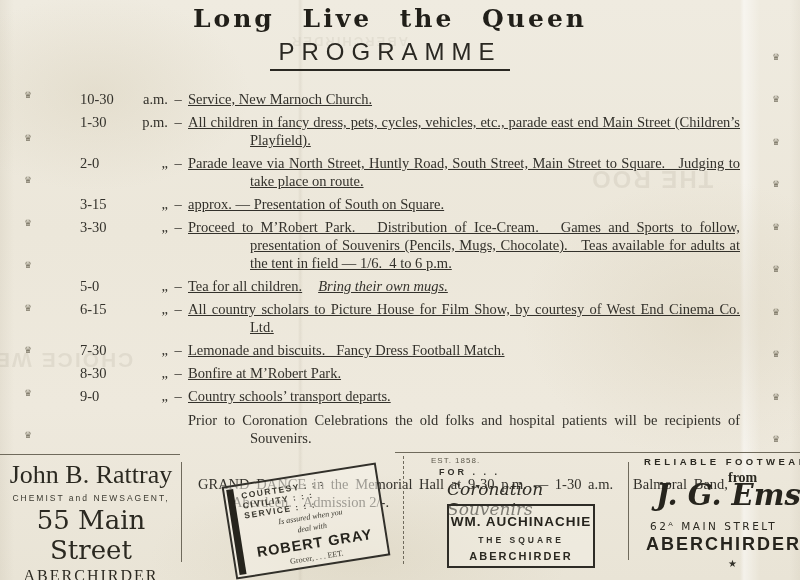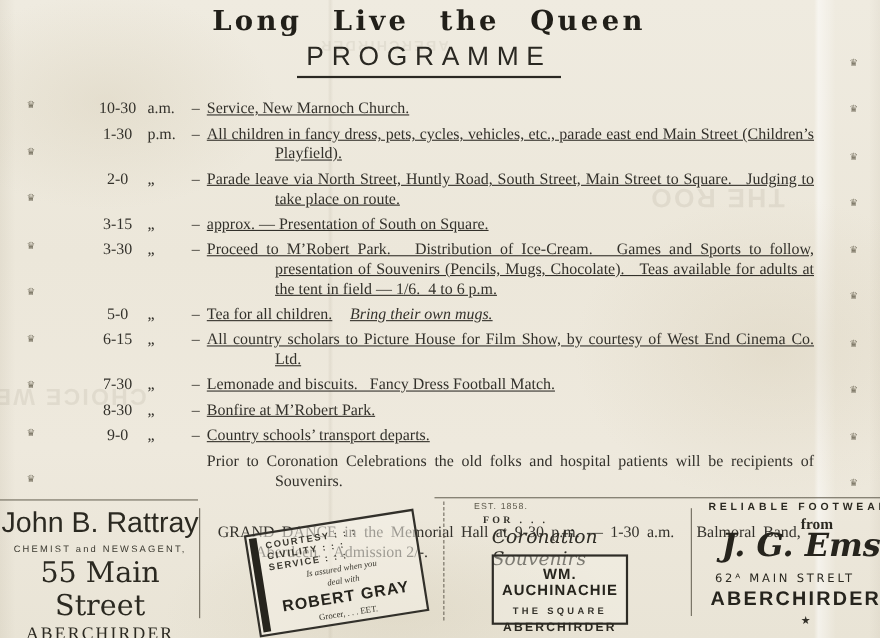--- a/index.html
+++ b/index.html
@@ -25,22 +25,22 @@
   }
   .subtitle-wrap { position:absolute; top:38px; left:0; width:780px; text-align:center; }
   .subtitle {
     display:inline-block; font-family:"Liberation Sans", sans-serif;
     font-size:24px; letter-spacing:7px; color:#2a2822;
     border-bottom:2px solid #2a2822; padding:0 8px 3px 8px;
   }
   
   .schedule { position:absolute; top:90px; left:80px; width:660px; font-size:14.5px; line-height:18px; color:#33312b; }
   .row { display:flex; margin-bottom:5px; }
-  .time { width:54px; text-align:center; white-space:nowrap; }
-  .unit { width:34px; text-align:left; }
+  .time { width:54px; text-align:left; white-space:nowrap; }
+  .unit { width:34px; text-align:right; }
   .dash { width:20px; text-align:center; }
   .desc { flex:1; text-align:justify; padding-left:62px; text-indent:-62px;text-decoration:underline; }
   .desc .note { font-style:italic; margin-left:16px; }
   .note-para { margin:6px 0 0 108px; width:552px; text-align:justify; padding-left:62px; text-indent:-62px; line-height:18px; }
   .grand-para { margin:28px 0 0 118px; width:530px; text-align:justify; padding-left:34px; text-indent:-34px; line-height:18px; }
   
   .crown-col { position:absolute; display:flex; flex-direction:column; justify-content:space-between; align-items:center; }
   .crown-col.left  { left:24px;  top:90px; height:350px; }
   .crown-col.right { left:772px; top:52px; height:392px; }
   .crown { font-size:9px; color:#5a5442; opacity:.78; }
@@ -49,43 +49,43 @@
   .ghost.g1 { top:34px; left:290px; font-size:13px; opacity:.10; letter-spacing:2px; }
   .ghost.g2 { top:165px; left:590px; font-size:24px; opacity:.12; letter-spacing:2px; }
   .ghost.g3 { top:348px; left:-6px; font-size:21px; opacity:.12; letter-spacing:2px; }
   
   .ads { position:absolute; top:440px; left:0; width:840px; height:140px; }
   .hrule { position:absolute; border-top:1px solid #6f6a5c; }
   .vrule { position:absolute; border-left:1px solid #6f6a5c; }
   .vrule.dashed { border-left-style:dashed; }
   
   .ad1 { position:absolute; left:0; top:0; width:182px; height:140px; text-align:center; }
-  .ad1 .name { font-family:Liberation Sans, sans-serif; font-size:26px; margin-top:20px; color:#2b2921; }
+  .ad1 .name { font-family:Liberation Serif, serif; font-size:26px; margin-top:20px; color:#2b2921; }
   .ad1 .l1 { font-family:"Liberation Sans", sans-serif; font-size:8.5px; letter-spacing:2px; margin-top:3px; color:#3a382f; }
   .ad1 .l2 { font-family:"DejaVu Serif", serif; font-size:26px; margin-top:2px; color:#2b2921; }
   .ad1 .l3 { font-family:"Liberation Serif", serif; font-size:16px; letter-spacing:2px; margin-top:2px; color:#2b2921; }
   
   .ad2 { position:absolute; left:182px; top:0; width:221px; height:140px; }
   .gray-box {
     position:absolute; left:46px; top:34px; width:156px; height:94px;
     border:2px solid #32302a; transform:rotate(-9deg);
     background:rgba(245,242,233,0.55); padding:5px 6px 4px 16px;
     font-family:"Liberation Sans", sans-serif; color:#3a382f;
   }
   .gray-box .strip { position:absolute; left:2px; top:2px; bottom:2px; width:7px; background:#26241d; }
   .gray-box .gl { font-size:8.5px; font-weight:bold; letter-spacing:1.5px; line-height:10px; }
   .gray-box .gi { font-size:8px; font-style:italic; font-family:"Liberation Serif", serif; text-align:center; line-height:9px; margin-top:2px; }
   .gray-box .gname { font-size:14.5px; font-weight:bold; letter-spacing:1px; text-align:center; margin-top:3px; color:#26241d; }
   .gray-box .glast { font-size:8px; text-align:center; margin-top:2px; font-family:"Liberation Serif", serif; }
   
   .ad3 { position:absolute; left:403px; top:0; width:225px; height:140px; font-family:"Liberation Sans", sans-serif; }
   .ad3 .est { position:absolute; top:16px; left:28px; font-size:8px; color:#5d594c; letter-spacing:1px;text-align:right; }
-  .ad3 .forline { position:absolute; top:27px; left:36px; font-size:9px; font-weight:bold; letter-spacing:3px; color:#33312a;font-family:Liberation Serif, serif; }
+  .ad3 .forline { position:absolute; top:27px; left:36px; font-size:9px; font-weight:bold; letter-spacing:3px; color:#33312a; }
   .ad3 .script { position:absolute; top:39px; left:44px; font-family:"DejaVu Serif", serif; font-style:italic; font-size:17px; color:#2e2c25; }
-  .auch-box { position:absolute; left:44px; top:64px; width:124px; height:64px; border:2px solid #2e2c26; text-align:center; background:rgba(245,242,233,0.4); }
+  .auch-box { position:absolute; left:44px; top:64px; width:148px; height:64px; border:2px solid #2e2c26; text-align:center; background:rgba(245,242,233,0.4); }
   .auch-box .name { font-size:13.5px; font-weight:bold; letter-spacing:1px; margin-top:8px; color:#26241d; }
   .auch-box .l1 { font-size:8.5px; font-weight:bold; letter-spacing:3px; margin-top:6px; color:#33312a; }
   .auch-box .l2 { font-size:11px; font-weight:bold; letter-spacing:2px; margin-top:5px; color:#2b2921; }
   
   .ad4 { position:absolute; left:628px; top:0; width:210px; height:140px; font-family:"Liberation Sans", sans-serif; }
   .ad4 .l1 { position:absolute; top:16px; left:16px; font-size:9.5px; font-weight:bold; letter-spacing:3.5px; white-space:nowrap; color:#2b2921; }
   .ad4 .l2 { position:absolute; top:30px; left:100px; font-size:14px; font-weight:bold; font-family:"Liberation Serif", serif; color:#2b2921; }
   .ad4 .name { position:absolute; top:38px; left:28px; font-family:"DejaVu Serif", serif; font-style:italic; font-weight:bold; font-size:29px; white-space:nowrap; color:#26241d; }
   .ad4 .l3 { position:absolute; top:80px; left:22px; font-size:10.5px; letter-spacing:2.5px; white-space:nowrap; font-family:"DejaVu Sans", sans-serif; color:#2b2921; }
   .ad4 .l4 { position:absolute; top:94px; left:18px; font-size:18px; font-weight:bold; letter-spacing:2px; white-space:nowrap; color:#26241d; }

